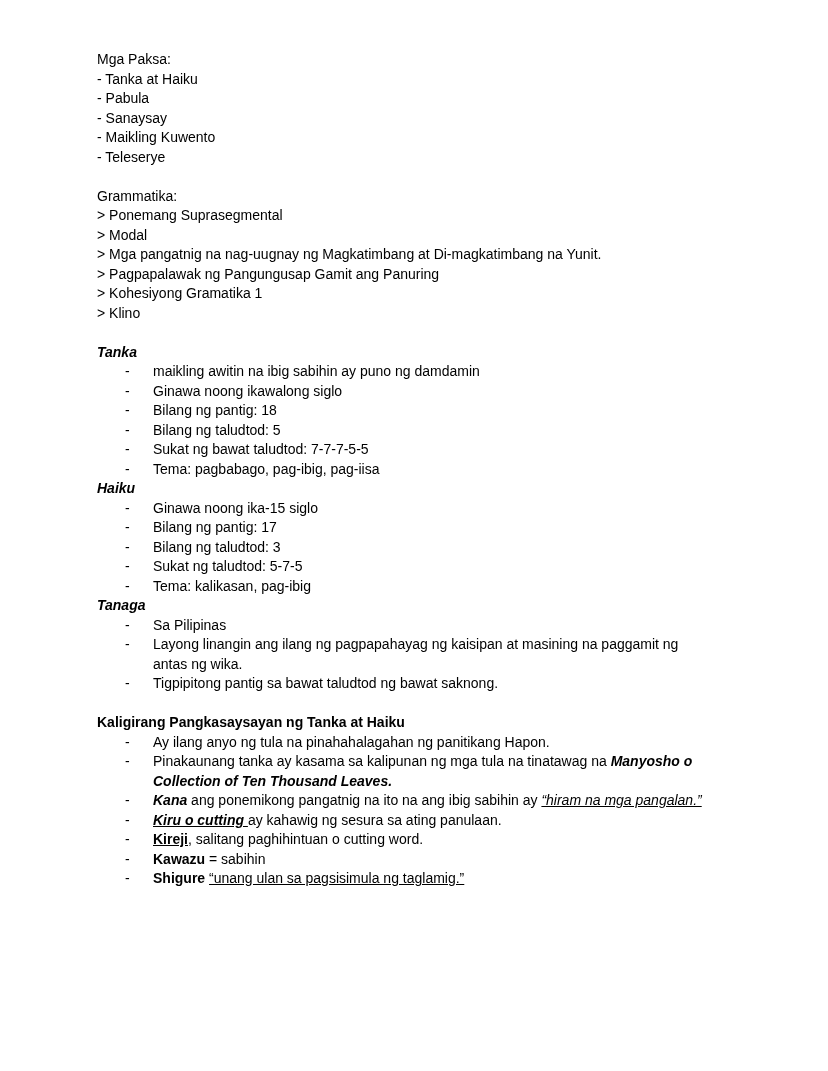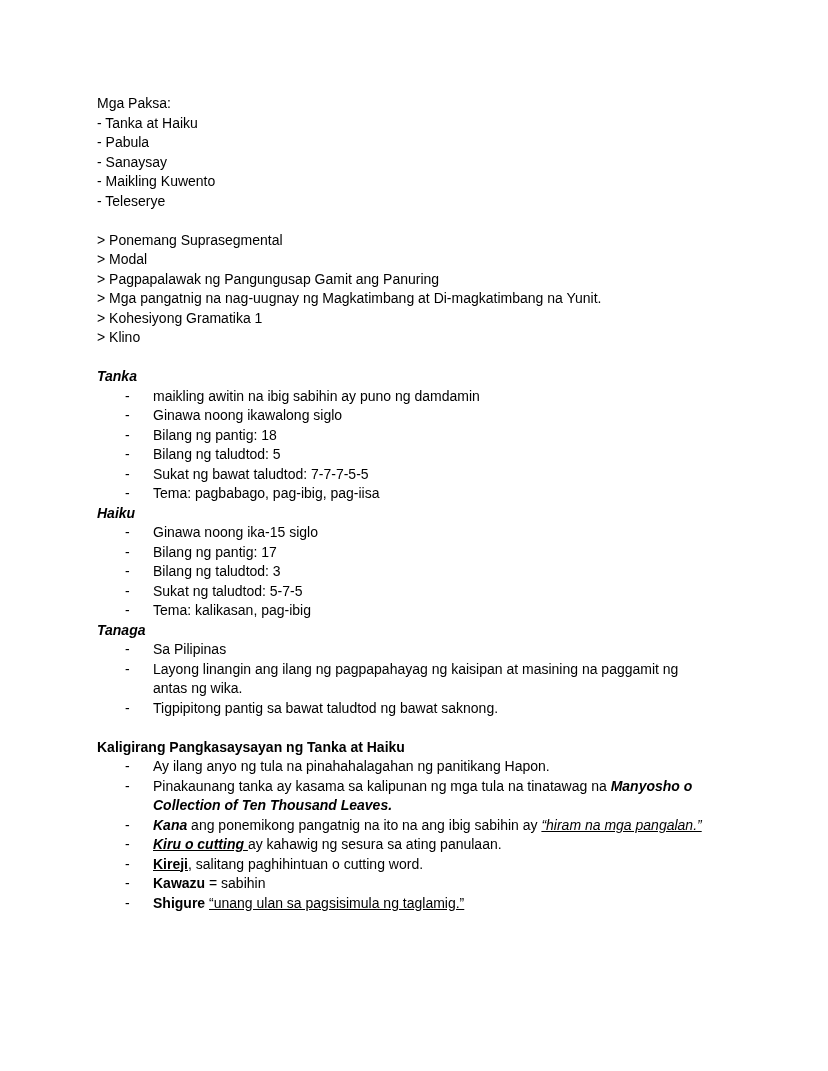--- a/index.html
+++ b/index.html
@@ -1,21 +1,21 @@
 <!DOCTYPE html>
 <html><head>
 <meta charset="utf-8">
 <style>
   html, body { margin: 0; padding: 0; background: #ffffff; }
   .page {
     position: relative;
     width: 804px;
     height: 1071px;
     background: #ffffff;
-    padding: 94px 97px 0 97px;
+    padding: 50px 97px 0 97px;
     box-sizing: border-box;
     color: #000000;
     font-family: "Liberation Sans", sans-serif;
     font-size: 14px;
     line-height: 19.5px;
     overflow: hidden;
   }
   p { margin: 0; padding: 0; }
   .section.gap { margin-top: 19.5px; }
   ul.dash { list-style: none; margin: 0; padding: 0 0 0 28px; }
@@ -39,24 +39,25 @@
   <section class="section">
     <p class="line">Mga Paksa:</p>
     <p class="line">- Tanka at Haiku</p>
     <p class="line">- Pabula</p>
     <p class="line">- Sanaysay</p>
     <p class="line">- Maikling Kuwento</p>
     <p class="line">- Teleserye</p>
   </section>
 
   <section class="section gap">
+    <p class="line">Grammatika:</p>
     <p class="line">&gt; Ponemang Suprasegmental</p>
     <p class="line">&gt; Modal</p>
+    <p class="line">&gt; Mga pangatnig na nag-uugnay ng Magkatimbang at Di-magkatimbang na Yunit.</p>
     <p class="line">&gt; Pagpapalawak ng Pangungusap Gamit ang Panuring</p>
-    <p class="line">&gt; Mga pangatnig na nag-uugnay ng Magkatimbang at Di-magkatimbang na Yunit.</p>
     <p class="line">&gt; Kohesiyong Gramatika 1</p>
     <p class="line">&gt; Klino</p>
   </section>
 
   <section class="section gap">
     <p class="line h-bi">Tanka</p>
     <ul class="dash">
       <li>
           <span class="marker">-</span>
           <span class="txt">maikling awitin na ibig sabihin ay puno ng damdamin</span>

